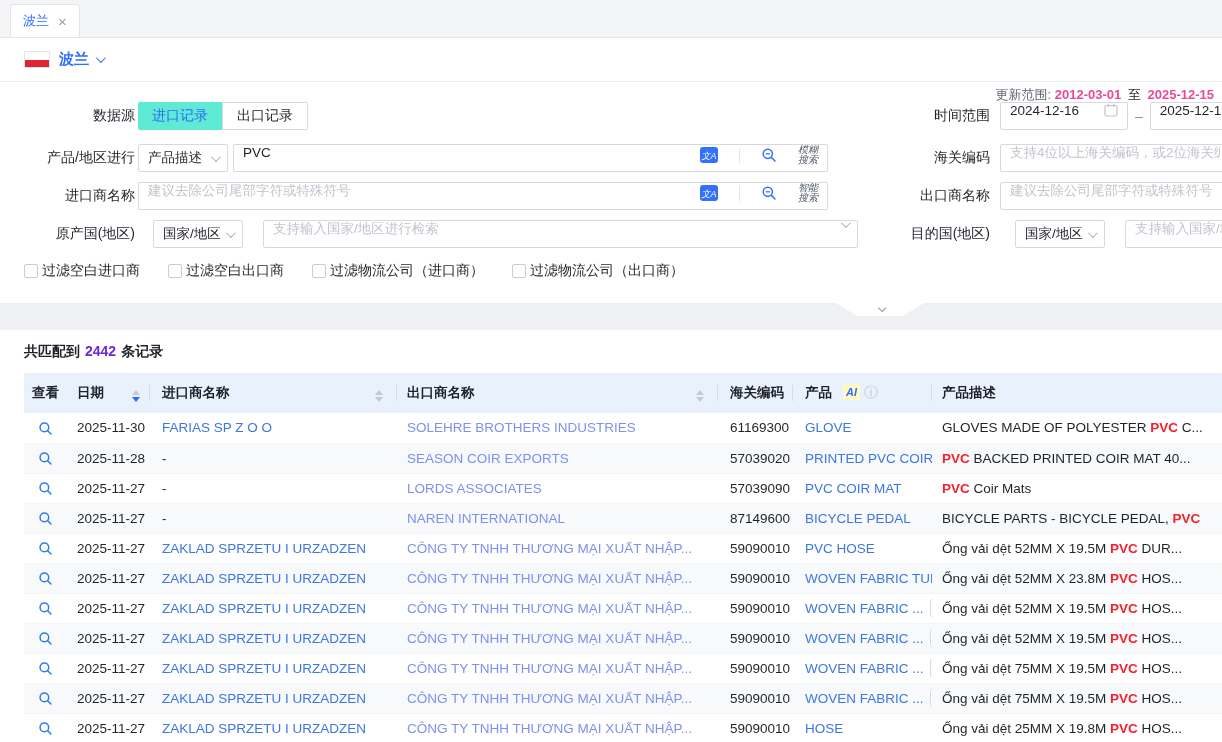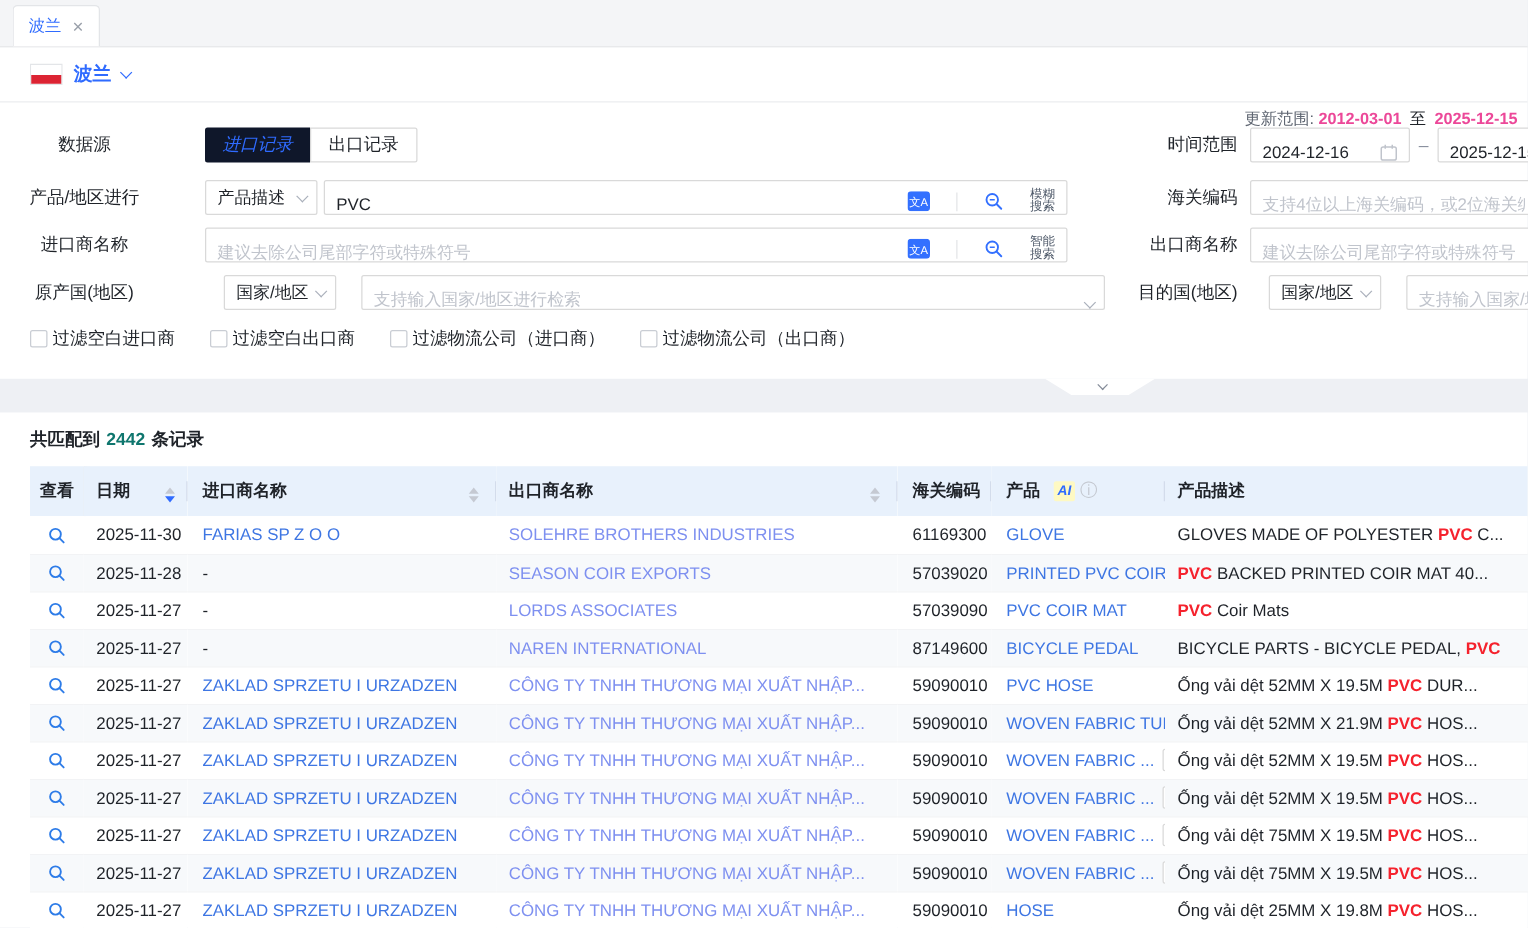--- a/index.html
+++ b/index.html
@@ -24,56 +24,56 @@
   .chev { width:7px; height:7px; border-right:1.6px solid #2f6bff; border-bottom:1.6px solid #2f6bff;
     transform:rotate(45deg) translateY(-2px); display:inline-block; }
   .chev.gray { border-color:#aab0bb; }
 
   .update-range { position:absolute; top:48px; right:8px; font-size:13px; color:#5f6672; }
   .update-range b { color:#ec4899; font-weight:700;text-align:center; }
   .update-range .zhi { color:#1f2329; margin:0 3px; }
 
   .fr { position:absolute; display:flex; align-items:center; height:28px; }
   .fr .lbl { text-align:right; font-size:14px; color:#1f2329; flex:none; }
-  .row-l { left:0; } .row-l .lbl { width:135px; margin-right:29px;text-align:center; }
+  .row-l { left:0; } .row-l .lbl { width:135px; margin-right:3px; }
   .row-r { left:900px; } .row-r .lbl { width:90px; margin-right:10px; }
   .r1 { top:64px; } .r2 { top:106px; } .r3 { top:144px; } .r4 { top:182px;gap:15px; }
 
   .seg { display:flex; }
   .seg-btn { height:28px; padding:0 14px; display:flex; align-items:center; font-size:14px; cursor:pointer; }
-  .seg-on  { background:#0f172a; color:#2f6bff; border-radius:2px 0 0 2px;font-style:italic; }
+  .seg-on  { background:#5eead4; color:#2f6bff; border-radius:2px 0 0 2px; }
   .seg-off { background:#fff; color:#1f2329; border:1px solid #d9d9d9; border-radius:0 2px 2px 0; }
 
   .sel { height:28px; border:1px solid #d9d9d9; border-radius:2px; background:#fff;
     display:flex; align-items:center; justify-content:space-between; padding:0 9px; cursor:pointer; }
   .sel span { font-size:13.5px; }
   .inp { height:28px; border:1px solid #d9d9d9; border-radius:2px; background:#fff;
-    display:flex; align-items:flex-end; padding:0 9px; }
+    display:flex; align-items:flex-start; padding:0 9px; }
   .inp input { border:none; outline:none; flex:1; min-width:0; font-size:13.5px;
     font-family:inherit; color:#1f2329; background:transparent; }
   .inp input::placeholder { color:#c0c4cc; }
-  .sfx { display:flex; align-items:center; gap:21px; flex:none; }
+  .sfx { display:flex; align-items:center; gap:21px; flex:none;font-style:italic; }
   .vdiv { width:1px; height:15px; background:#e3e5e8; }
   .stack { font-size:10px; line-height:10px; color:#4e5969; }
   .dash { margin:0 7px; color:#8a919f; }
 
   .cbrow { position:absolute; left:24px; top:224px; display:flex; gap:28px; align-items:center; }
   .cb { display:flex; align-items:center; gap:4px; cursor:pointer; }
   .cb .box { width:14px; height:14px; border:1px solid #c9cdd4; border-radius:2px; background:#fff; }
   .cb .cl { font-size:14px; }
 
   .handle { position:absolute; left:836px; top:303px; width:88px; height:13px; background:#fff;
     clip-path:polygon(0 0,100% 0,76% 100%,24% 100%); display:flex; align-items:center;
     justify-content:center; cursor:pointer; }
   .handle .chev { border-color:#858c99; transform:rotate(45deg) translateY(-3px); width:6px; height:6px; }
 
   
   .panel2 { position:absolute; left:0; top:330px; width:1222px; height:412px; background:#fff; }
   .summary { position:absolute; left:24px; top:13px; font-size:14px; font-weight:700; color:#1f2329; }
-  .summary .cnt { color:#0f766e; margin:0 5px; }
+  .summary .cnt { color:#6d28d9; margin:0 5px; }
 
   table { position:absolute; left:24px; top:43px; width:1198px; border-collapse:collapse; table-layout:fixed; }
   th { height:40px; background:#e8f1fc; font-size:13.5px; font-weight:700; text-align:left;
     color:#1f2329; position:relative; }
   th.center { text-align:center; }
   th:not(:last-child)::after { content:""; position:absolute; right:0; top:12px; width:1px; height:16px; background:#d3dceb; }
   td { height:30px; font-size:13.5px; overflow:hidden; white-space:nowrap; position:relative; }
   tbody tr:nth-child(even) td { background:#f7f9fb; }
   tbody tr:nth-child(odd) td { background:#fff; }
   tbody td { border-bottom:1px solid #f2f3f5; }
@@ -377,21 +377,21 @@
               <svg width="15" height="15" viewBox="0 0 16 16">
                 <circle cx="6.8" cy="6.8" r="4.6" fill="none" stroke="#2e7ce8" stroke-width="1.6"></circle>
                 <line x1="10.4" y1="10.4" x2="13.8" y2="13.8" stroke="#2e7ce8" stroke-width="1.6" stroke-linecap="round"></line>
               </svg>
             </span></td>
     <td class="pl10">2025-11-27</td>
     <td class="pl12"><a class="lnk a-imp">ZAKLAD SPRZETU I URZADZEN</a></td>
     <td class="pl10"><a class="lnk a-exp lt">CÔNG TY TNHH THƯƠNG MẠI XUẤT NHẬP...</a></td>
     <td class="pl12">59090010</td>
     <td class="pl12"><a class="lnk a-prod">WOVEN FABRIC TUBE</a></td>
-    <td class="pl10"><span>Ống vải dệt 52MM X 21.9M </span><span class="hl">PVC</span><span> HOS...</span></td>
+    <td class="pl10"><span>Ống vải dệt 52MM X 23.8M </span><span class="hl">PVC</span><span> HOS...</span></td>
   </tr>
         <tr>
     <td class="c-view"><span class="view-btn">
               <svg width="15" height="15" viewBox="0 0 16 16">
                 <circle cx="6.8" cy="6.8" r="4.6" fill="none" stroke="#2e7ce8" stroke-width="1.6"></circle>
                 <line x1="10.4" y1="10.4" x2="13.8" y2="13.8" stroke="#2e7ce8" stroke-width="1.6" stroke-linecap="round"></line>
               </svg>
             </span></td>
     <td class="pl10">2025-11-27</td>
     <td class="pl12"><a class="lnk a-imp">ZAKLAD SPRZETU I URZADZEN</a></td>

